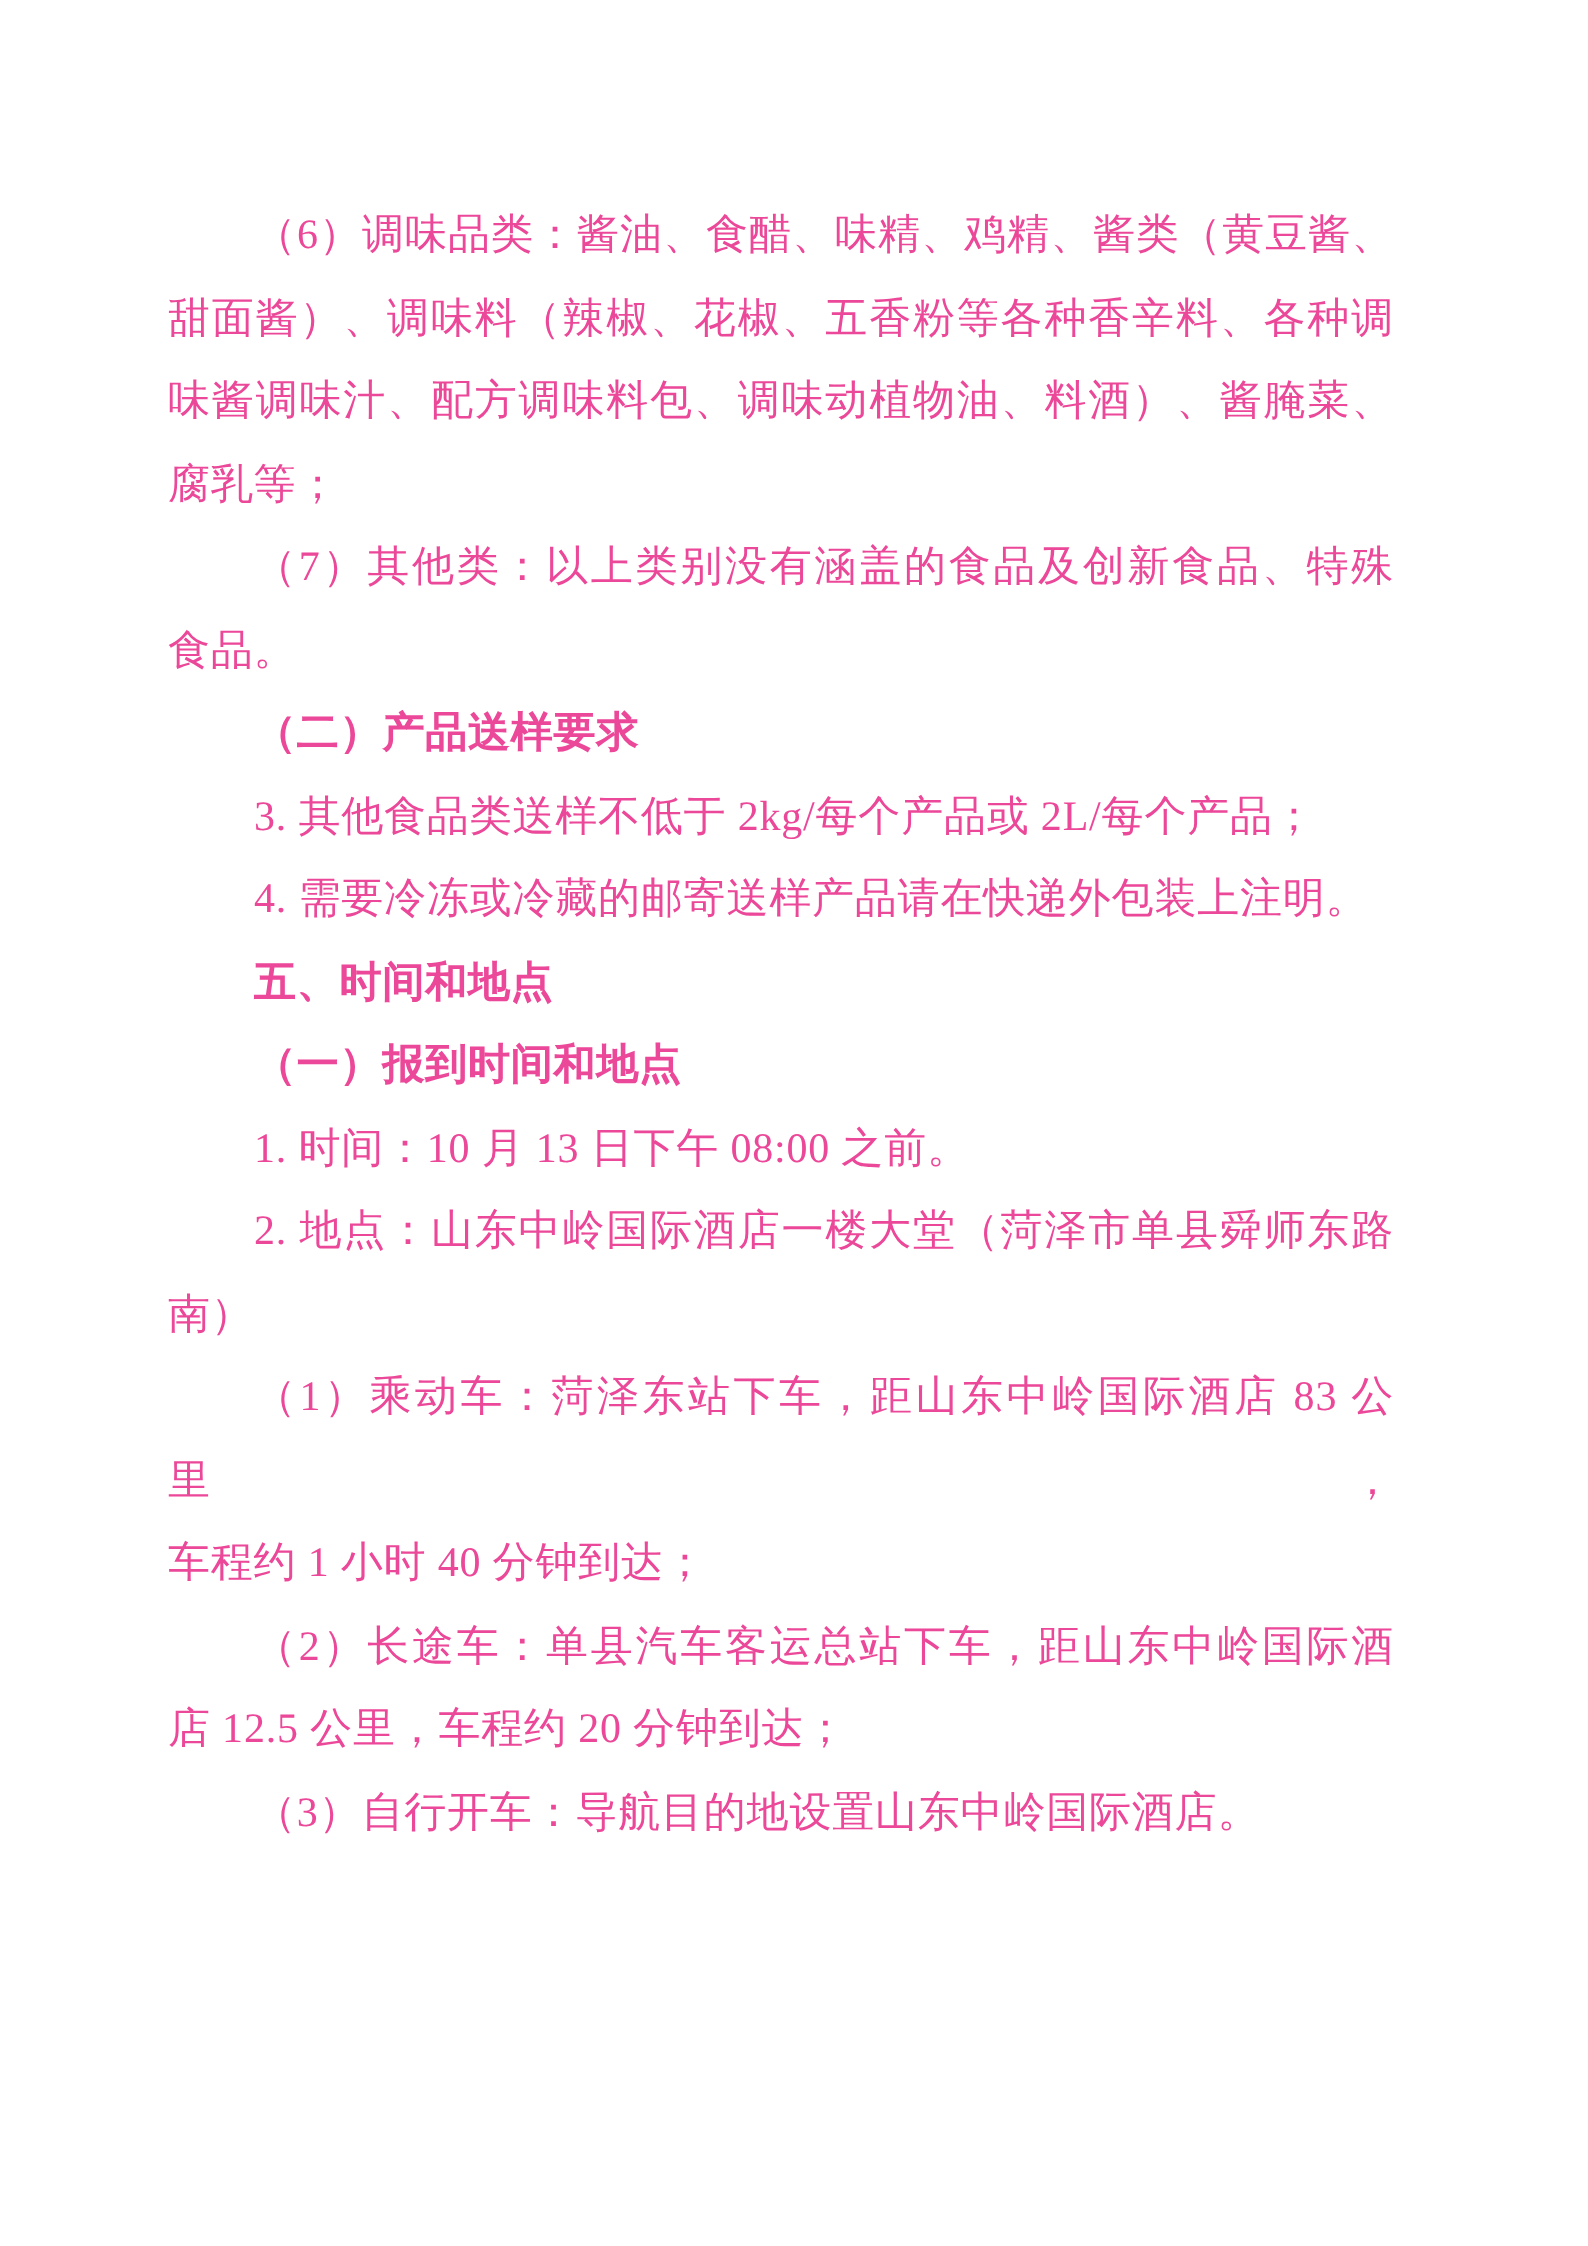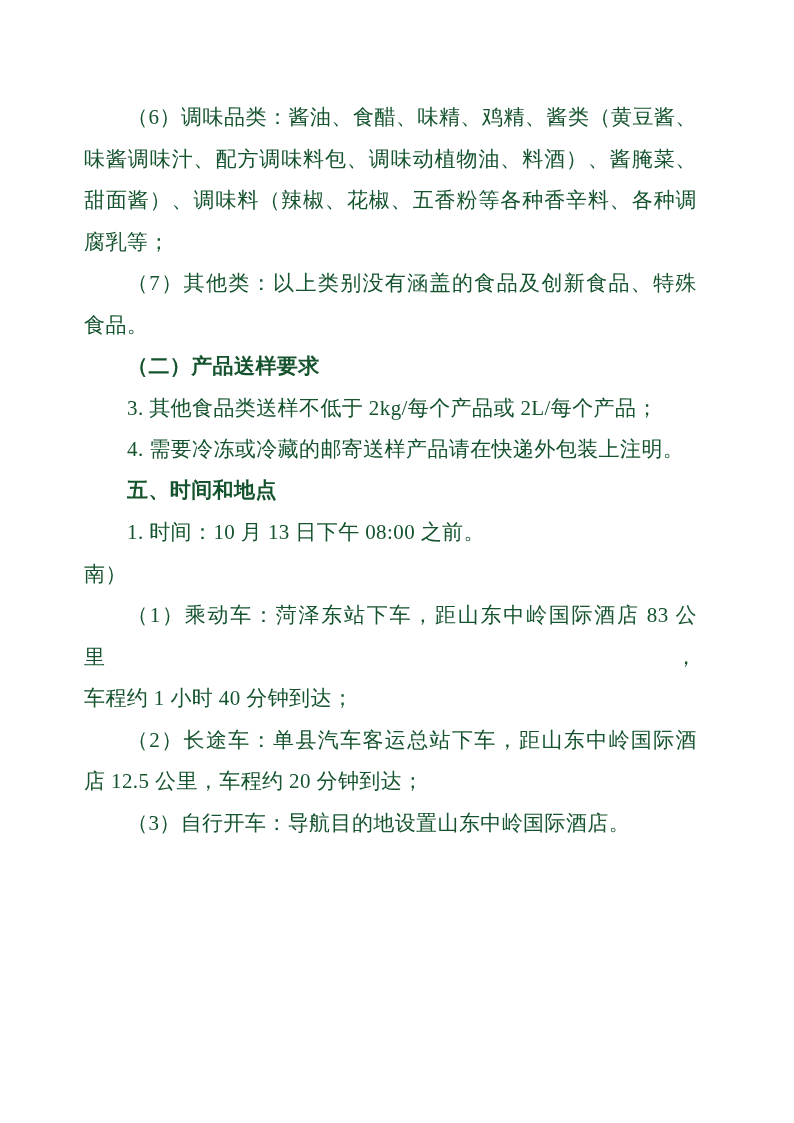--- a/index.html
+++ b/index.html
@@ -7,21 +7,21 @@
     padding: 0;
     background: #ffffff;
   }
   .page {
     position: relative;
     width: 794px;
     height: 1123px;
     background: #ffffff;
     overflow: hidden;
     font-family: "Liberation Serif", "DejaVu Serif", serif;
-    color: #14532d;
+    color: #ec4899;
   }
   .content {
     position: absolute;
     left: 84px;
     top: 97px;
     width: 613px;
   }
   .ln {
     font-size: 21px;
     line-height: 41.5px;
@@ -34,39 +34,41 @@
   .just {
     text-align: justify;
     text-align-last: justify;
   }
   .h-kai {
     font-weight: bold;
     font-family: Liberation Serif, serif;
   }
   .h-hei {
     font-weight: bold;
-    font-family: Liberation Mono, monospace;
+    font-family: Liberation Serif, serif;
   }
 </style>
 </head>
 <body>
 
 <div class="page">
   <div class="content">
     <div class="ln ind just">（6）调味品类：酱油、食醋、味精、鸡精、酱类（黄豆酱、</div>
+    <div class="ln just">甜面酱）、调味料（辣椒、花椒、五香粉等各种香辛料、各种调</div>
     <div class="ln just">味酱调味汁、配方调味料包、调味动植物油、料酒）、酱腌菜、</div>
-    <div class="ln just">甜面酱）、调味料（辣椒、花椒、五香粉等各种香辛料、各种调</div>
     <div class="ln">腐乳等；</div>
     <div class="ln ind just">（7）其他类：以上类别没有涵盖的食品及创新食品、特殊</div>
     <div class="ln">食品。</div>
     <div class="ln ind h-kai">（二）产品送样要求</div>
     <div class="ln ind">3. 其他食品类送样不低于 2kg/每个产品或 2L/每个产品；</div>
     <div class="ln ind">4. 需要冷冻或冷藏的邮寄送样产品请在快递外包装上注明。</div>
     <div class="ln ind h-hei">五、时间和地点</div>
+    <div class="ln ind h-kai">（一）报到时间和地点</div>
     <div class="ln ind">1. 时间：10 月 13 日下午 08:00 之前。</div>
+    <div class="ln ind just">2. 地点：山东中岭国际酒店一楼大堂（菏泽市单县舜师东路</div>
     <div class="ln">南）</div>
     <div class="ln ind just">（1）乘动车：菏泽东站下车，距山东中岭国际酒店 83 公里，</div>
     <div class="ln">车程约 1 小时 40 分钟到达；</div>
     <div class="ln ind just">（2）长途车：单县汽车客运总站下车，距山东中岭国际酒</div>
     <div class="ln">店 12.5 公里，车程约 20 分钟到达；</div>
     <div class="ln ind">（3）自行开车：导航目的地设置山东中岭国际酒店。</div>
   </div>
 </div>
 
 </body></html>

